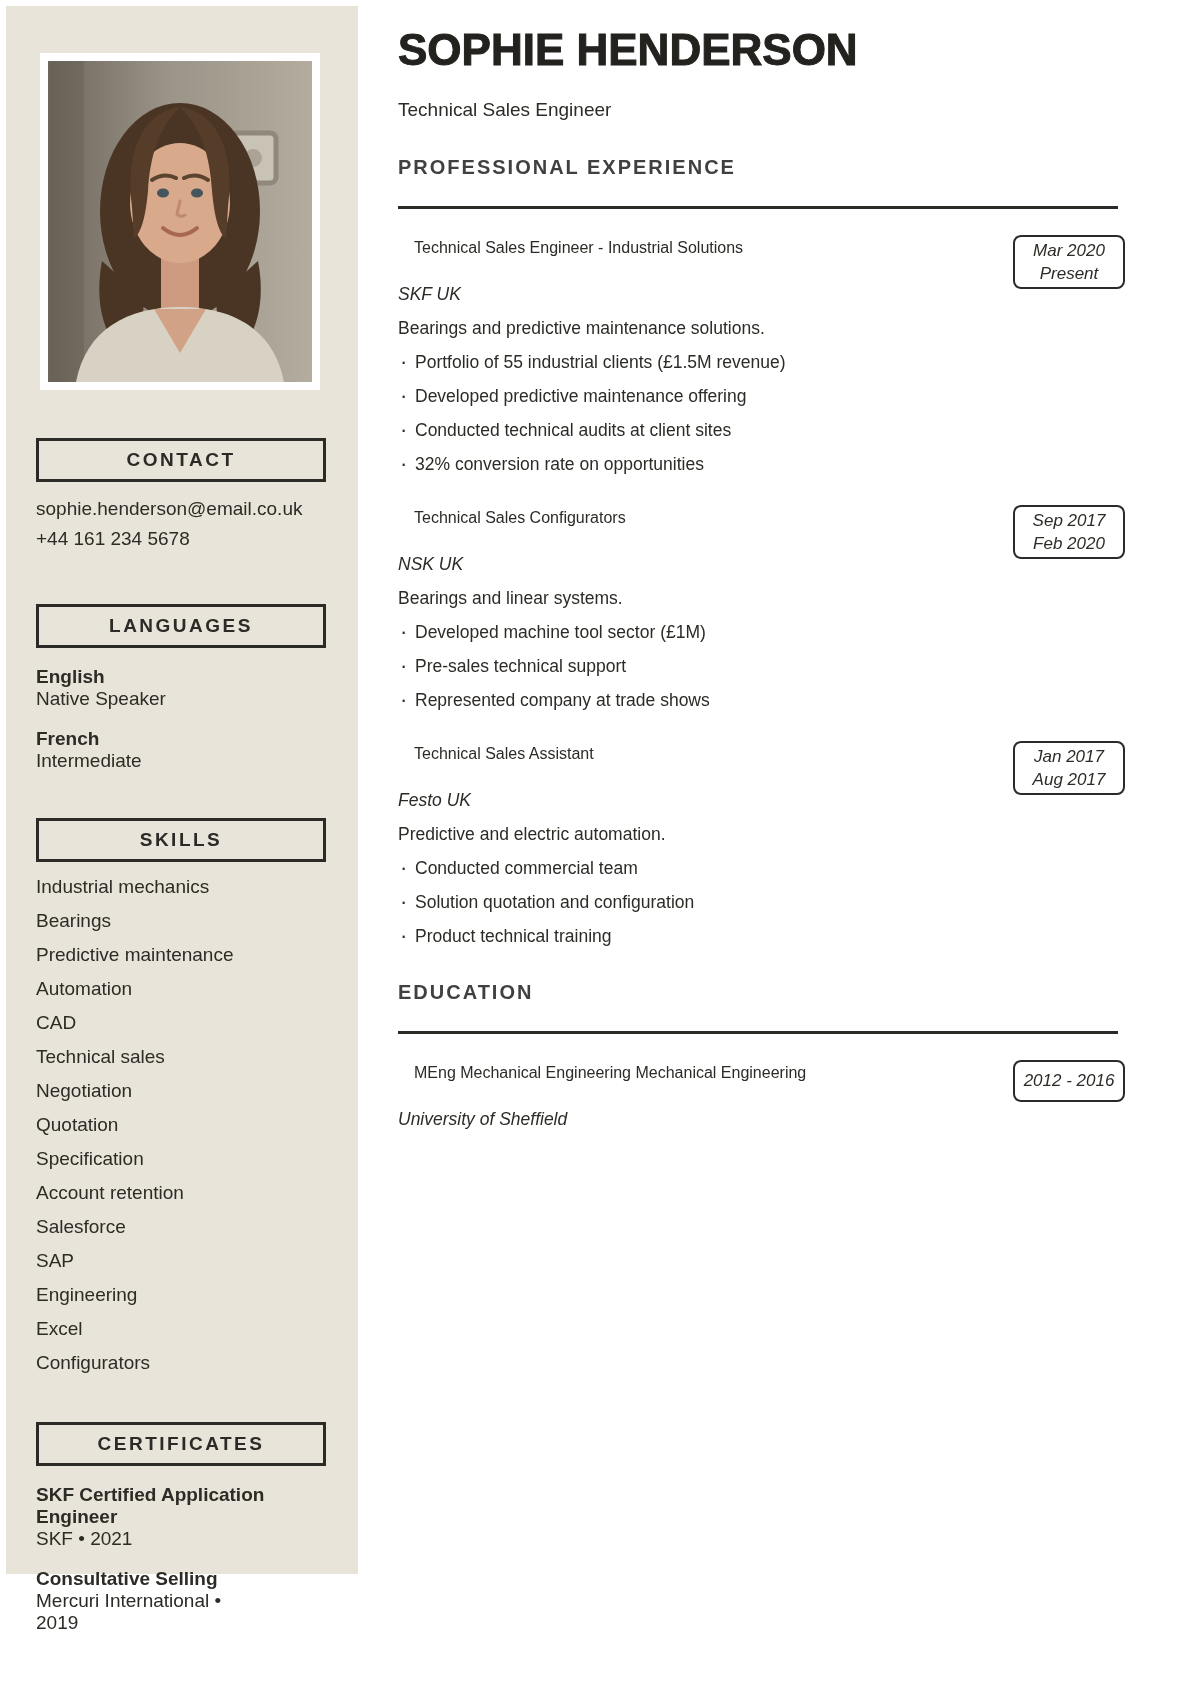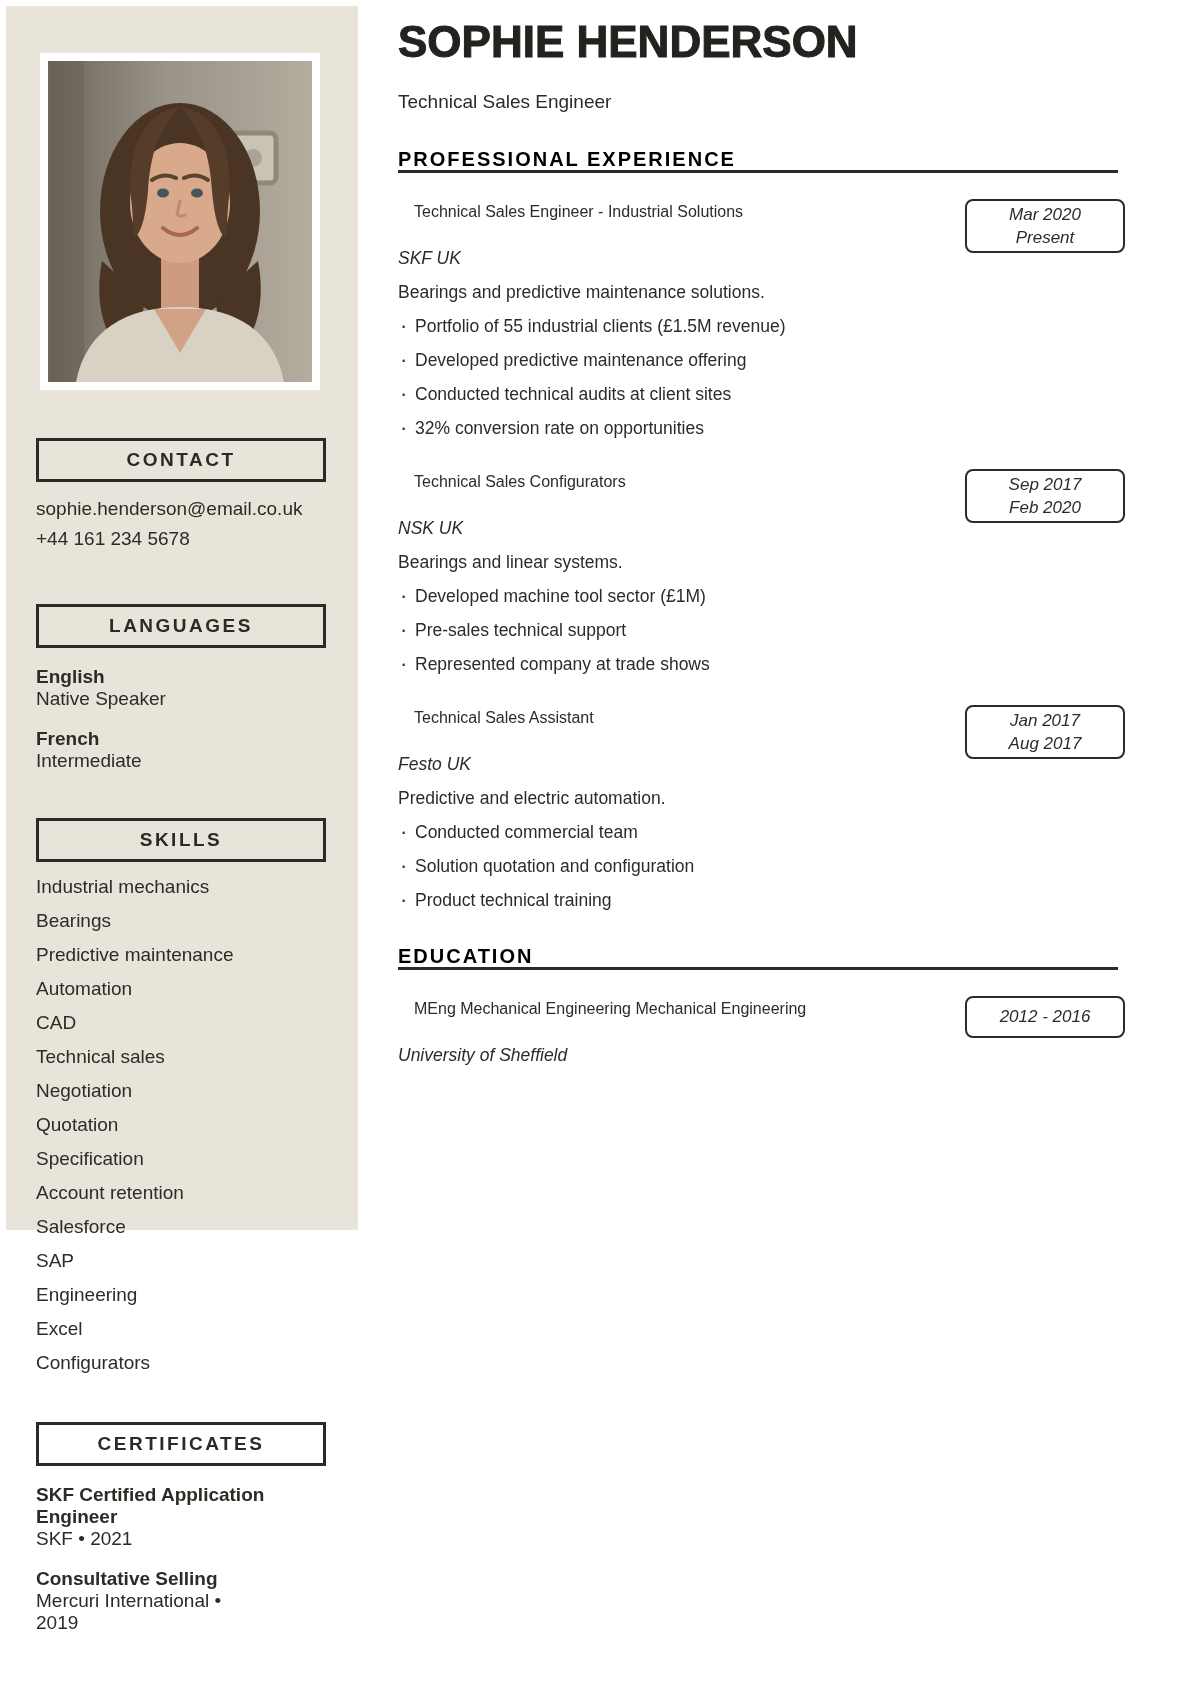--- a/index.html
+++ b/index.html
@@ -1,21 +1,21 @@
 <!DOCTYPE html>
 <html><head>
 <meta charset="utf-8">
 <style>
   html,body{margin:0;padding:0;background:#ffffff;}
   .page{position:relative;width:1190px;height:1684px;background:#ffffff;
         outline:1px solid #e2e0db;overflow:hidden;
         font-family:"Liberation Sans",sans-serif;color:#2d2b26;}
 
   
-  .sidebar{position:absolute;left:6px;top:6px;width:352px;height:1224px;background:#e8e4d9;}
+  .sidebar{position:absolute;left:6px;top:6px;width:352px;height:1568px;background:#e8e4d9;}
   .photo-frame{margin:47px 0 0 34px;width:264px;height:321px;background:#ffffff;padding:8px;}
   .photo-frame svg{display:block;}
   .side-inner{padding:0 32px 0 30px;}
   .side-box{border:3px solid #2b2a26;padding:8px 4px;text-align:center;
             font-weight:bold;font-size:19px;letter-spacing:2.5px;color:#2b2a26;}
   .box-contact{margin-top:48px;}
   .box-languages{margin-top:50px;}
   .box-skills{margin-top:46px;}
   .box-certificates{margin-top:42px;}
   .contact-lines{margin-top:12px;font-size:19px;line-height:30px;}
@@ -23,37 +23,37 @@
   .lang-group:first-of-type{margin-top:14px;}
   .lang-name{font-weight:bold;}
   .skills-list{list-style:none;margin:8px 0 0;padding:0;font-size:19px;}
   .skills-list li{line-height:34px;}
   .cert{margin-top:18px;font-size:19px;line-height:22px;}
   .cert:first-of-type{margin-top:12px;}
   .cert-name{font-weight:bold;white-space:pre-line;}
   .cert-meta{white-space:pre-line;}
 
   
-  .main{position:absolute;left:358px;top:0;width:832px;box-sizing:border-box;
+  .main{position:absolute;left:358px;top:8px;width:832px;box-sizing:border-box;
         padding:0 72px 0 40px;}
   .name{margin:20px 0 0;font-size:44px;line-height:44px;font-weight:bold;
         color:#23221e;-webkit-text-stroke:1px #23221e;}
   .subtitle{margin-top:26px;font-size:19px;line-height:24px;}
   .section-heading{margin-top:34px;font-size:20px;font-weight:bold;letter-spacing:2px;
-        line-height:22px;padding-bottom:0;border-bottom:3px solid #2b2a26;color:#000000;}
+        line-height:22px;padding-bottom:28px;border-bottom:3px solid #2b2a26;color:#404040;}
   .section-heading.edu{margin-top:28px;}
   .entry{position:relative;margin-top:26px;}
   .entry + .entry{margin-top:24px;}
   .job-title{margin:16px;font-size:16px;line-height:26px;font-weight:normal;padding-right:150px;}
   .company{font-style:italic;font-size:17.5px;line-height:34px;}
   .summary{font-size:17.5px;line-height:34px;}
   .bullets{list-style:none;margin:0;padding:0;font-size:17.5px;}
   .bullets li{line-height:34px;padding-left:17px;position:relative;}
   .bullets li::before{content:"\00B7";position:absolute;left:2px;top:0;font-size:22px;}
-  .badge{position:absolute;top:0;right:-7px;width:160px;box-sizing:border-box;
+  .badge{position:absolute;top:0;right:-7px;width:112px;box-sizing:border-box;
          border:2.5px solid #2b2a26;border-radius:8px;background:#ffffff;
          text-align:center;font-style:italic;font-size:17px;line-height:23px;padding:2px 4px;}
   .badge.single{padding:7px 4px;line-height:24px;}
 </style>
 </head>
 <body>
 
 <div class="page">
 
   <aside class="sidebar">

